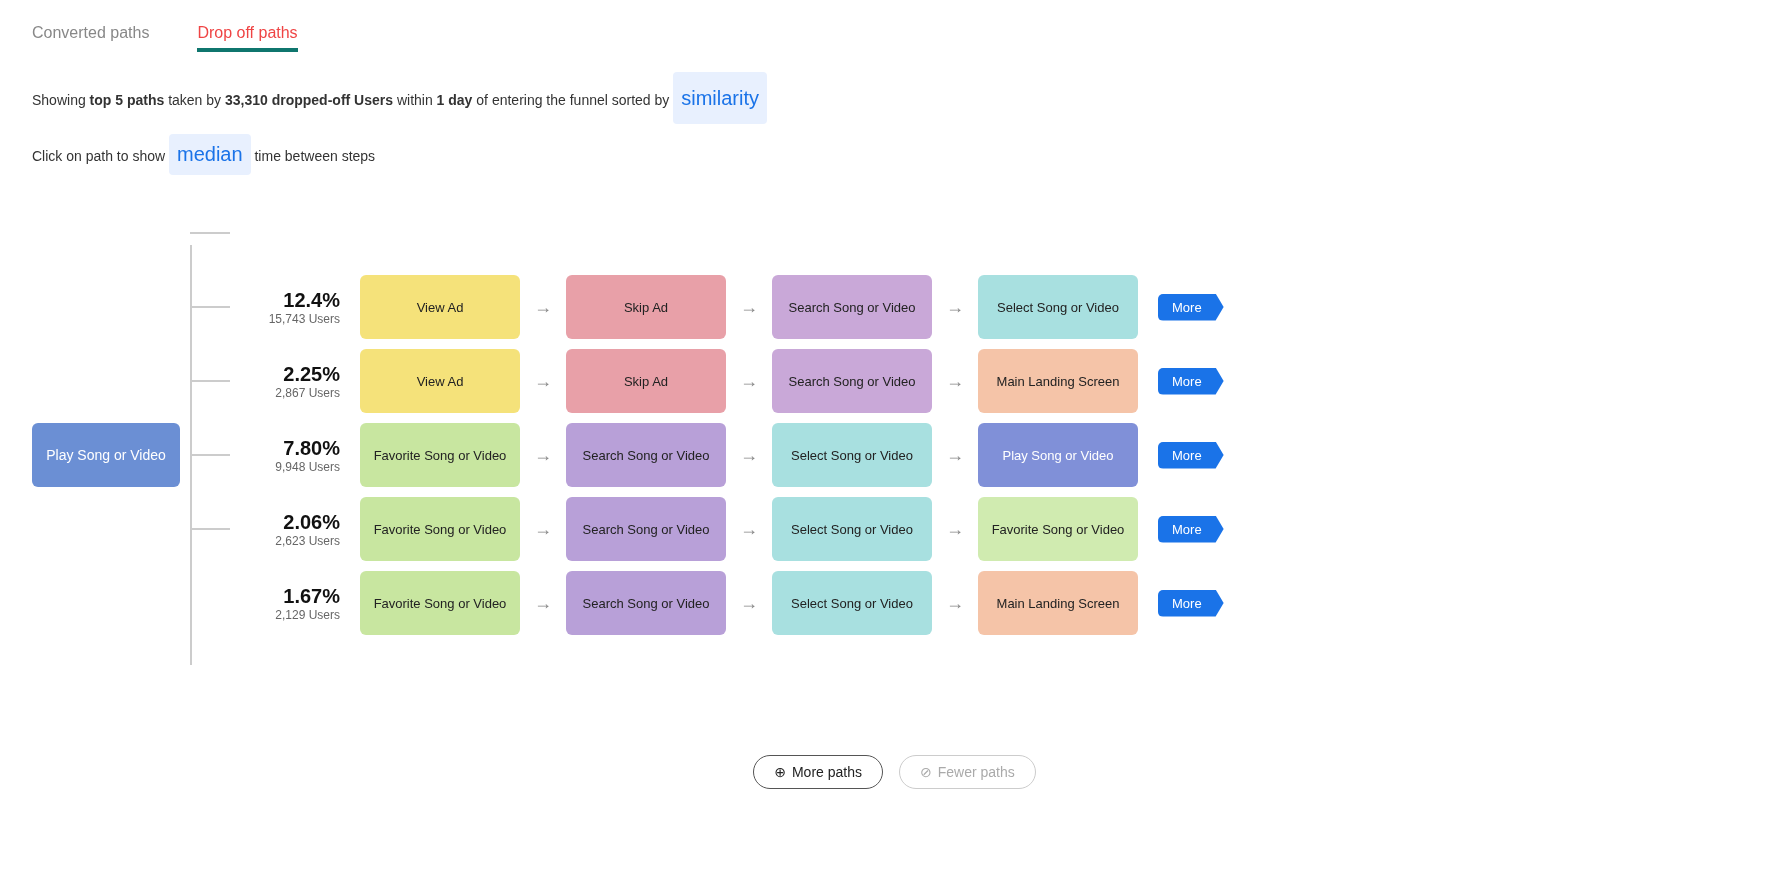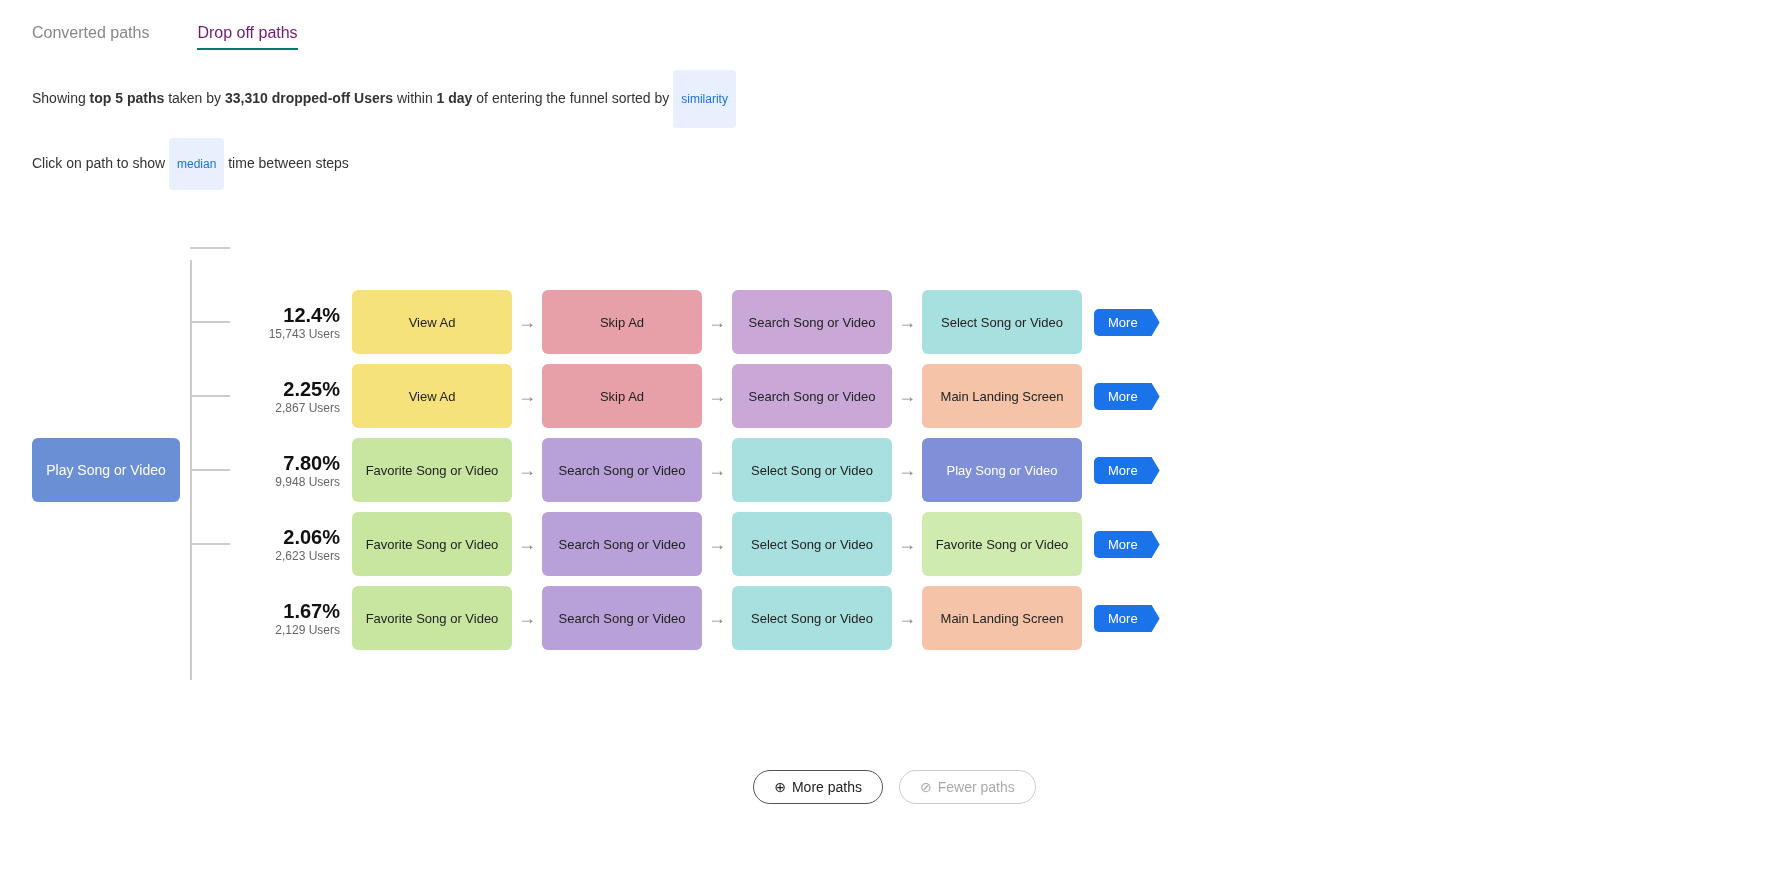--- a/index.html
+++ b/index.html
@@ -15,38 +15,38 @@
       margin-bottom: 20px;
     }
     .tab {
       font-size: 16px;
       color: #888;
       cursor: pointer;
       padding-bottom: 6px;
       border-bottom: 2px solid transparent;
     }
     .tab.active {
-      color: #701a75;
-      border-bottom: 2px solid #0f766e;
+      color: #ef4444;
+      border-bottom: 4px solid #0f766e;
       font-weight: 500;
     }
     .info-line {
       font-size: 14px;
       color: #333;
       margin-bottom: 10px;
       line-height: 1.7;
     }
     .info-line strong { font-weight: 700; }
     .badge {
       display: inline-block;
       background: #e8f0fe;
       color: #1a73e8;
       border-radius: 4px;
-      padding: 19px 8px;
-      font-size: 12px;
+      padding: 9px 8px;
+      font-size: 20px;
       font-weight: 500;
     }
     .subtitle {
       font-size: 14px;
       color: #333;
       margin-bottom: 20px;
     }
     .main-area {
       display: flex;
       align-items: center;
@@ -95,21 +95,21 @@
     }
     .paths-container {
       display: flex;
       flex-direction: column;
       gap: 10px;
       flex: 1;
     }
     .path-row {
       display: flex;
       align-items: center;
-      gap: 4px;
+      gap: 12px;
     }
     .path-percent {
       width: 100px;
       text-align: right;
       flex-shrink: 0;
       margin-right: 8px;
     }
     .path-percent .pct {
       font-size: 20px;
       font-weight: 700;

